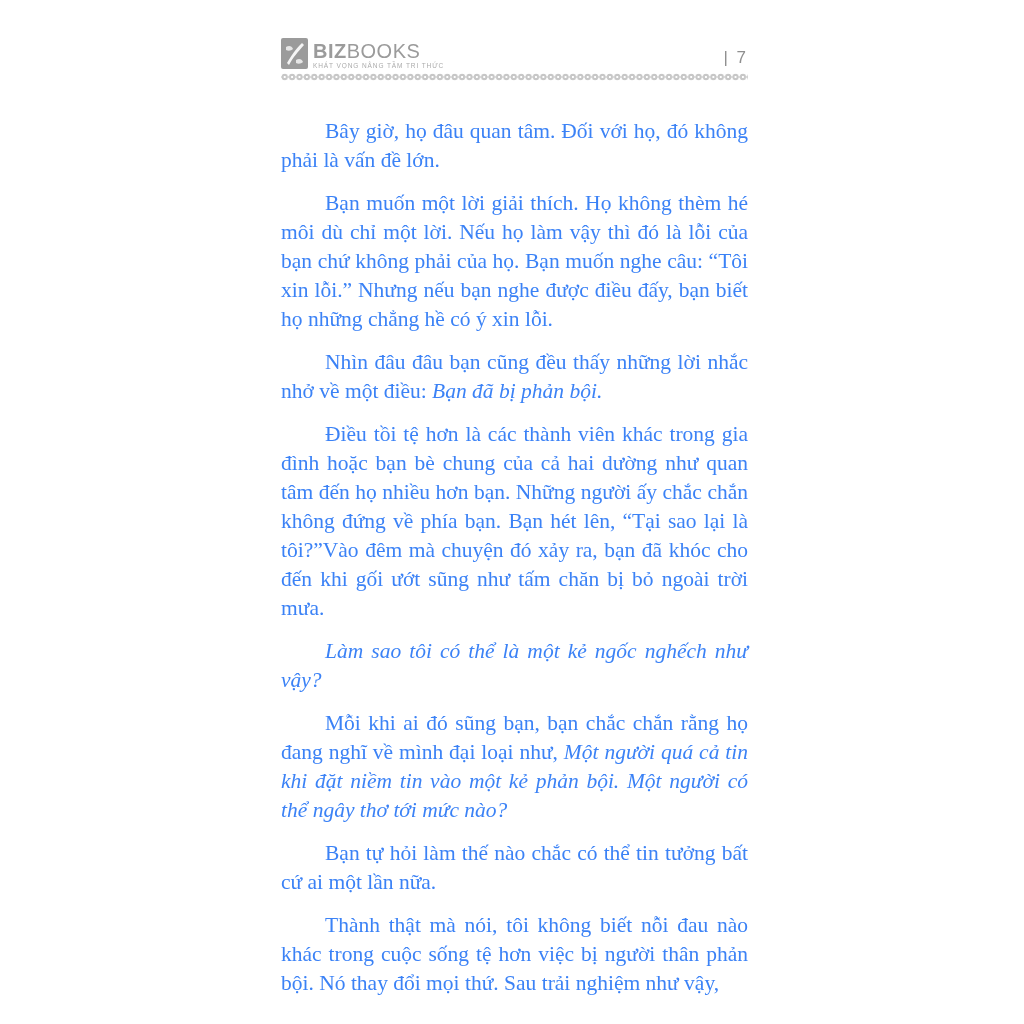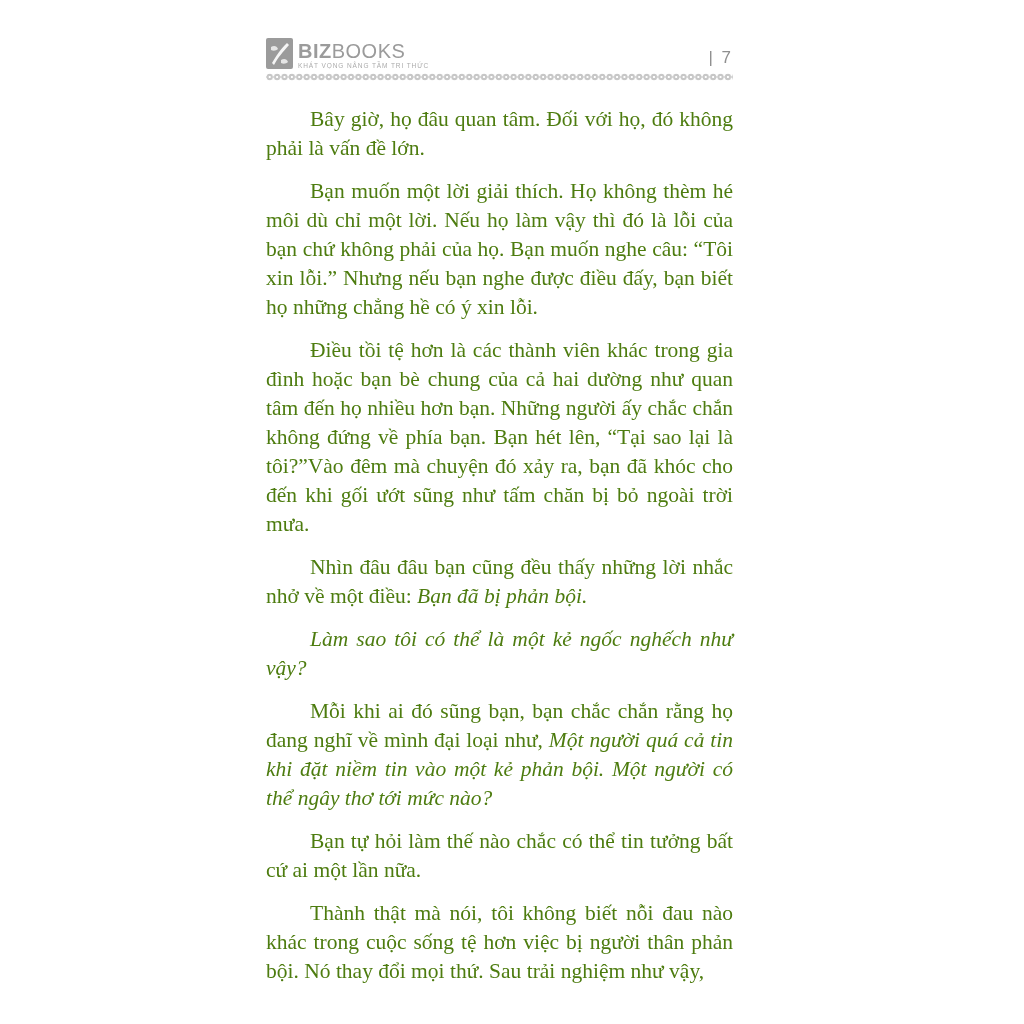--- a/index.html
+++ b/index.html
@@ -10,21 +10,21 @@
   .page {
     position: relative;
     width: 1024px;
     height: 1024px;
     background: #ffffff;
     overflow: hidden;
     font-family: "Liberation Serif", serif;
   }
   .content {
     position: absolute;
-    left: 266px;
+    left: 281px;
     top: 36px;
     width: 467px;
   }
   
   .header-row {
     display: flex;
     justify-content: space-between;
     align-items: flex-end;
     height: 34px;
   }
@@ -74,24 +74,24 @@
   .bead-line {
     margin-top: 3px;
     height: 8px;
     width: 100%;
     background-image: radial-gradient(circle at 3.7px 4px, #ffffff 0.8px, #c7c7c7 1.5px, #c7c7c7 3.1px, rgba(255,255,255,0) 3.6px);
     background-size: 7.4px 8px;
     background-repeat: repeat-x;
   }
   
   .body-text {
-    margin-top: 24px;
+    margin-top: 36px;
     font-size: 21.5px;
     line-height: 29px;
-    color: #4d7c0f;
+    color: #3b82f6;
     text-align: justify;
   }
   .body-text p {
     margin: 0 0 14px 0;
     text-indent: 44px;
   }
   .body-text em {
     font-style: italic;
   }
 </style>
@@ -117,22 +117,22 @@
         </div>
       </div>
       <div class="page-number">| 7</div>
     </div>
 
     <div class="bead-line"></div>
 
     <main class="body-text">
         <p><span>Bây giờ, họ đâu quan tâm. Đối với họ, đó không phải là vấn đề lớn.</span></p>
         <p><span>Bạn muốn một lời giải thích. Họ không thèm hé môi dù chỉ một lời. Nếu họ làm vậy thì đó là lỗi của bạn chứ không phải của họ. Bạn muốn nghe câu: “Tôi xin lỗi.” Nhưng nếu bạn nghe được điều đấy, bạn biết họ những chẳng hề có ý xin lỗi.</span></p>
+        <p><span>Nhìn đâu đâu bạn cũng đều thấy những lời nhắc nhở về một điều: </span><em>Bạn đã bị phản bội.</em></p>
         <p><span>Điều tồi tệ hơn là các thành viên khác trong gia đình hoặc bạn bè chung của cả hai dường như quan tâm đến họ nhiều hơn bạn. Những người ấy chắc chắn không đứng về phía bạn. Bạn hét lên, “Tại sao lại là tôi?”Vào đêm mà chuyện đó xảy ra, bạn đã khóc cho đến khi gối ướt sũng như tấm chăn bị bỏ ngoài trời mưa.</span></p>
-        <p><span>Nhìn đâu đâu bạn cũng đều thấy những lời nhắc nhở về một điều: </span><em>Bạn đã bị phản bội.</em></p>
         <p><em>Làm sao tôi có thể là một kẻ ngốc nghếch như vậy?</em></p>
         <p><span>Mỗi khi ai đó sũng bạn, bạn chắc chắn rằng họ đang nghĩ về mình đại loại như, </span><em>Một người quá cả tin khi đặt niềm tin vào một kẻ phản bội. Một người có thể ngây thơ tới mức nào?</em></p>
         <p><span>Bạn tự hỏi làm thế nào chắc có thể tin tưởng bất cứ ai một lần nữa.</span></p>
         <p><span>Thành thật mà nói, tôi không biết nỗi đau nào khác trong cuộc sống tệ hơn việc bị người thân phản bội. Nó thay đổi mọi thứ. Sau trải nghiệm như vậy,</span></p>
       </main>
 
   </div>
 </div>
 
 </body></html>

